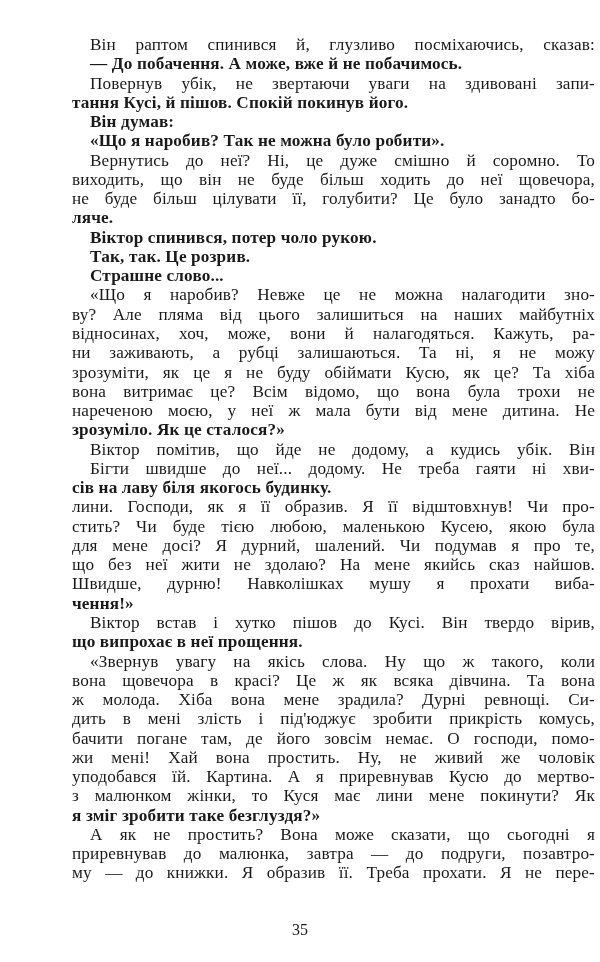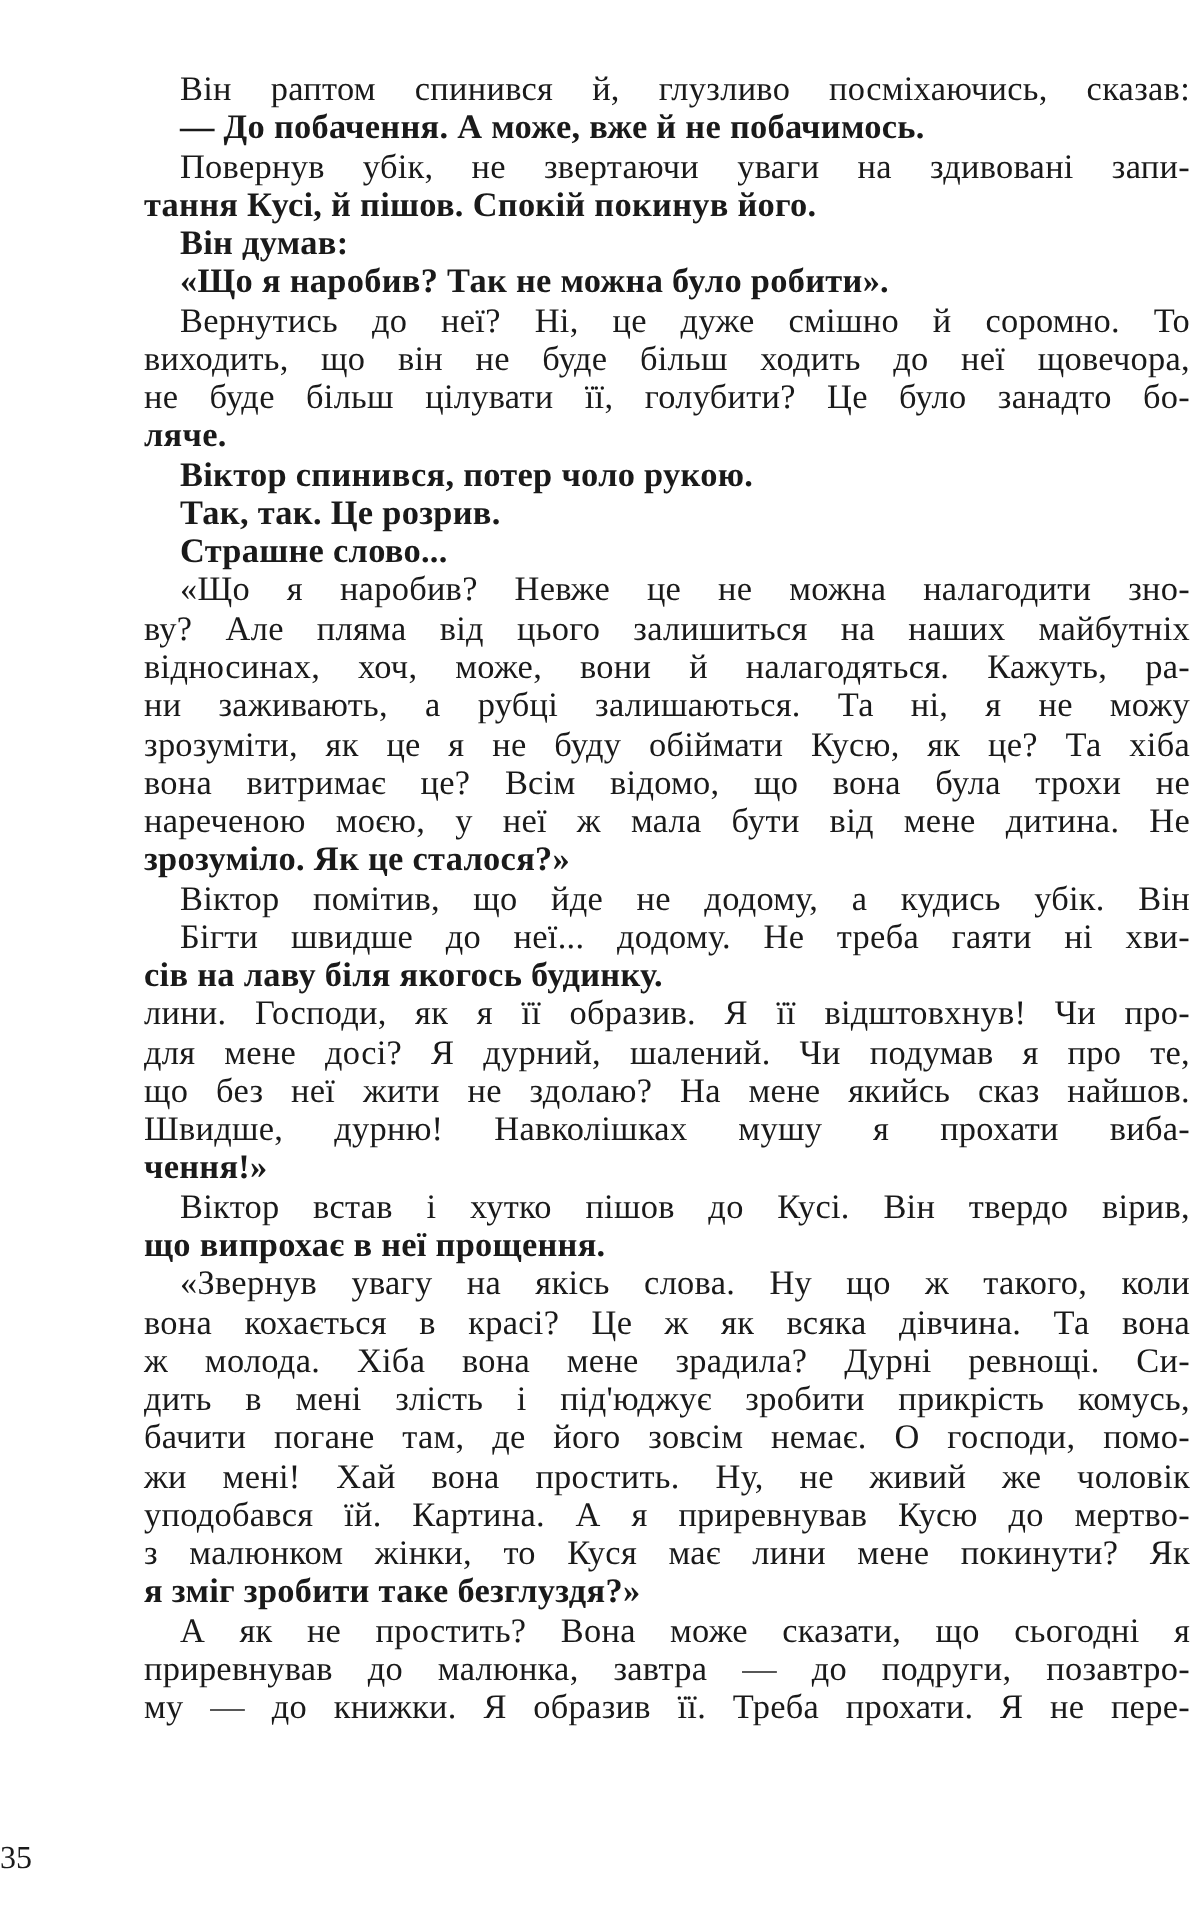--- a/index.html
+++ b/index.html
@@ -13,21 +13,21 @@
     letter-spacing: 0.15px;
     margin-left: 28px;
   }
   .line {
     display: block; height: 19.27px; white-space: nowrap;
     text-align: justify; text-align-last: justify;
   }
   .line.indent { padding-left: 18px; }
   .line.last { text-align-last: left; font-weight: bold; }
   .page-number {
-    position: absolute; top: 921px; left: 0; width: 600px; text-align: left;
+    position: absolute; top: 921px; left: 0; width: 600px; text-align: center;
     font-family: "Liberation Serif", "DejaVu Serif", serif;
     font-size: 16px; color: #1a1a1a;
   }
 </style>
 </head>
 <body>
 
 <div class="page" id="page-body">
     <span class="line indent">Він раптом спинився й, глузливо посміхаючись, сказав:</span>
     <span class="line indent last">— До побачення. А може, вже й не побачимось.</span>
@@ -47,28 +47,29 @@
     <span class="line">відносинах, хоч, може, вони й налагодяться. Кажуть, ра-</span>
     <span class="line">ни заживають, а рубці залишаються. Та ні, я не можу</span>
     <span class="line">зрозуміти, як це я не буду обіймати Кусю, як це? Та хіба</span>
     <span class="line">вона витримає це? Всім відомо, що вона була трохи не</span>
     <span class="line">нареченою моєю, у неї ж мала бути від мене дитина. Не</span>
     <span class="line last">зрозуміло. Як це сталося?»</span>
     <span class="line indent">Віктор помітив, що йде не додому, а кудись убік. Він</span>
     <span class="line indent">Бігти швидше до неї... додому. Не треба гаяти ні хви-</span>
     <span class="line last">сів на лаву біля якогось будинку.</span>
     <span class="line">лини. Господи, як я її образив. Я її відштовхнув! Чи про-</span>
+    <span class="line">стить? Чи буде тією любою, маленькою Кусею, якою була</span>
     <span class="line">для мене досі? Я дурний, шалений. Чи подумав я про те,</span>
     <span class="line">що без неї жити не здолаю? На мене якийсь сказ найшов.</span>
     <span class="line">Швидше, дурню! Навколішках мушу я прохати вибa-</span>
     <span class="line last">чення!»</span>
     <span class="line indent">Віктор встав і хутко пішов до Кусі. Він твердо вірив,</span>
     <span class="line last">що випрохає в неї прощення.</span>
     <span class="line indent">«Звернув увагу на якісь слова. Ну що ж такого, коли</span>
-    <span class="line">вона кохається в красі? Це ж як всяка дівчина. Та вона</span>
+    <span class="line">вона щовечора в красі? Це ж як всяка дівчина. Та вона</span>
     <span class="line">ж молода. Хіба вона мене зрадила? Дурні ревнощі. Си-</span>
     <span class="line">дить в мені злість і під'юджує зробити прикрість комусь,</span>
     <span class="line">бачити погане там, де його зовсім немає. О господи, помо-</span>
     <span class="line">жи мені! Хай вона простить. Ну, не живий же чоловік</span>
     <span class="line">уподобався їй. Картина. А я приревнував Кусю до мертво-</span>
     <span class="line">з малюнком жінки, то Куся має лини мене покинути? Як</span>
     <span class="line last">я зміг зробити таке безглуздя?»</span>
     <span class="line indent">А як не простить? Вона може сказати, що сьогодні я</span>
     <span class="line">приревнував до малюнка, завтра — до подруги, позавтро-</span>
     <span class="line">му — до книжки. Я образив її. Треба прохати. Я не пере-</span>

